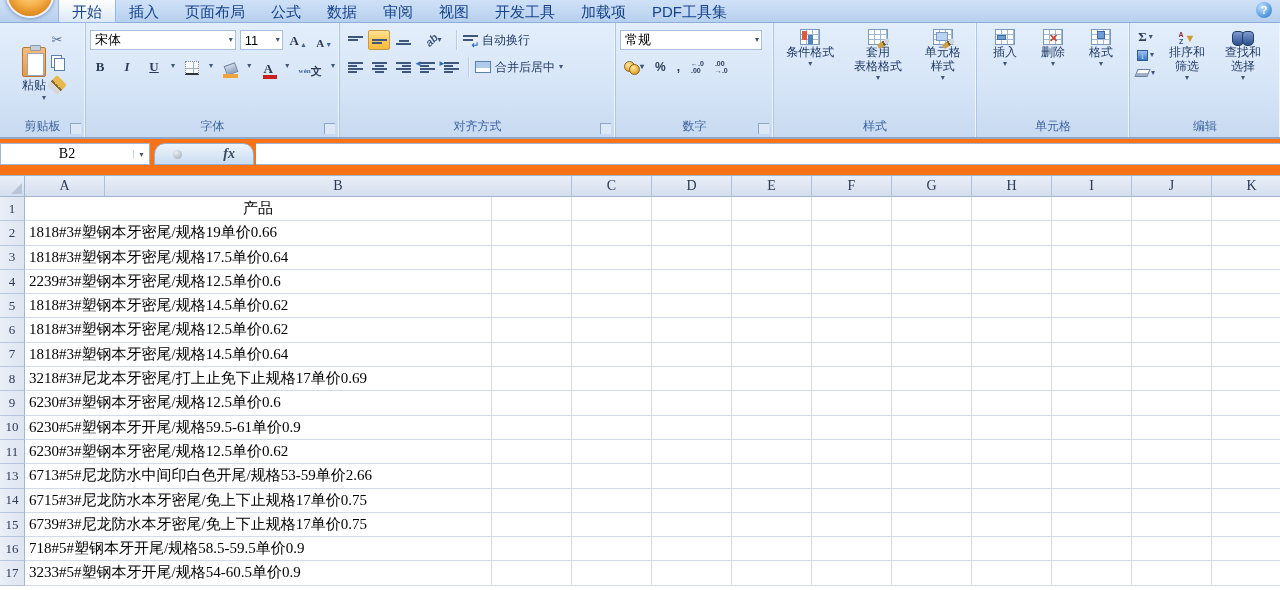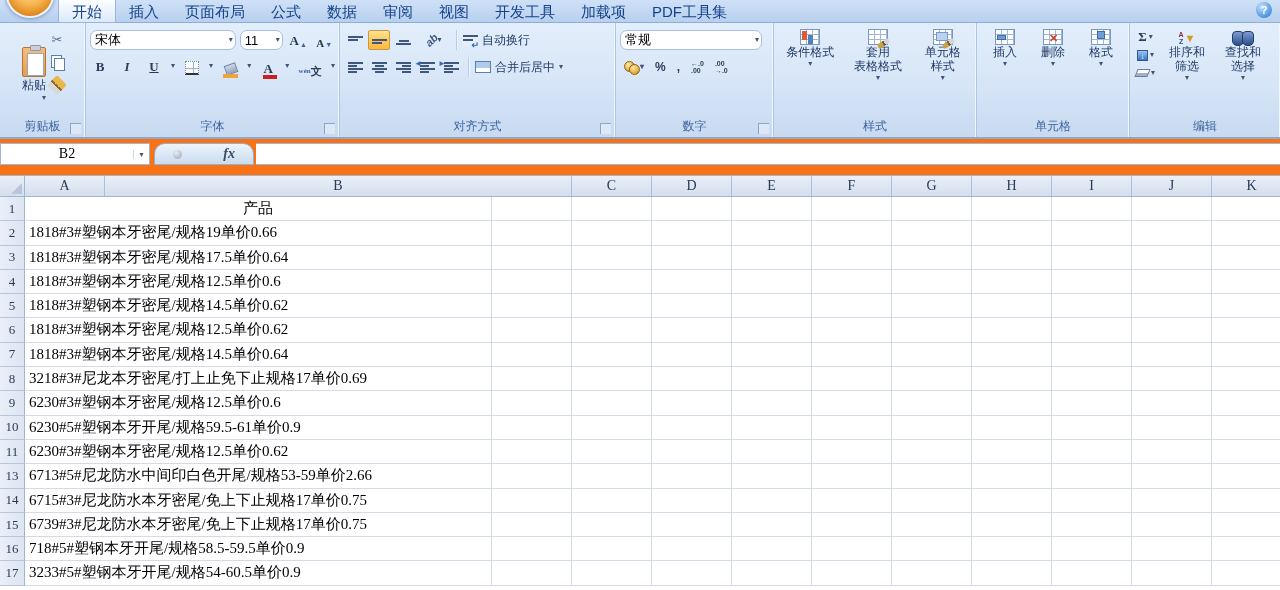--- a/index.html
+++ b/index.html
@@ -28,21 +28,21 @@
   .rgroup-label { position:absolute; bottom:2px; left:0; right:0; text-align:center;
     font-size:12px; color:#3e65a0; }
   .dlg-launcher { position:absolute; bottom:3px; right:4px; width:11px; height:11px;
     border:1px solid #8ca6c8; border-right:none; border-bottom:none; background:#dce8f6;
     font-size:8px; line-height:9px; text-align:center; color:#44618f; }
   .gcontent { padding:4px 4px 18px 4px; height:100%; display:flex; }
   .arrow { font-size:8px; color:#3f547a; line-height:8px; }
   .btn { display:flex; align-items:center; justify-content:center; border-radius:2px; cursor:default; }
   .btn.sel { background:linear-gradient(#ffe394,#ffca5a 50%,#ffb93d); border:1px solid #c29b4a; }
   .combo { background:#fff; border:1px solid #a7c0e0; height:20px; display:flex; align-items:center;
-    font-size:13px; color:#000; padding:0 2px 0 4px; border-radius:7px; }
+    font-size:13px; color:#000; padding:0 2px 0 4px; border-radius:0; }
   .combo .cval { flex:1; overflow:hidden; white-space:nowrap; }
   .bigbtn { display:flex; flex-direction:column; align-items:center; justify-content:flex-start;
     padding-top:4px; font-size:12px; line-height:14px; color:#1f3a66; text-align:center; white-space:pre-line; }
   .bigbtn .arrow { margin-top:1px; }
 
   
   .ic-lines { display:inline-block; width:15px; height:11px; background-repeat:no-repeat;
     background-image:linear-gradient(#40577d,#40577d),linear-gradient(#40577d,#40577d),
       linear-gradient(#40577d,#40577d),linear-gradient(#40577d,#40577d); }
   .al-left  { background-size:15px 2px,9px 2px,15px 2px,9px 2px; background-position:0 0,0 3px,0 6px,0 9px; }
@@ -503,21 +503,21 @@
       <div class="cell"></div>
       <div class="cell"></div>
       <div class="cell"></div>
       <div class="cell"></div>
       <div class="cell"></div>
     </div>
       <div class="grid-row">
       <div class="row-h">
           <span>4</span>
         </div>
-      <div class="cell col-a">1818#3#塑钢本牙密尾/规格12.5单价0.6</div>
+      <div class="cell col-a">2239#3#塑钢本牙密尾/规格12.5单价0.6</div>
       <div class="cell"></div>
       <div class="cell"></div>
       <div class="cell"></div>
       <div class="cell"></div>
       <div class="cell"></div>
       <div class="cell"></div>
       <div class="cell"></div>
       <div class="cell"></div>
       <div class="cell"></div>
       <div class="cell"></div>

